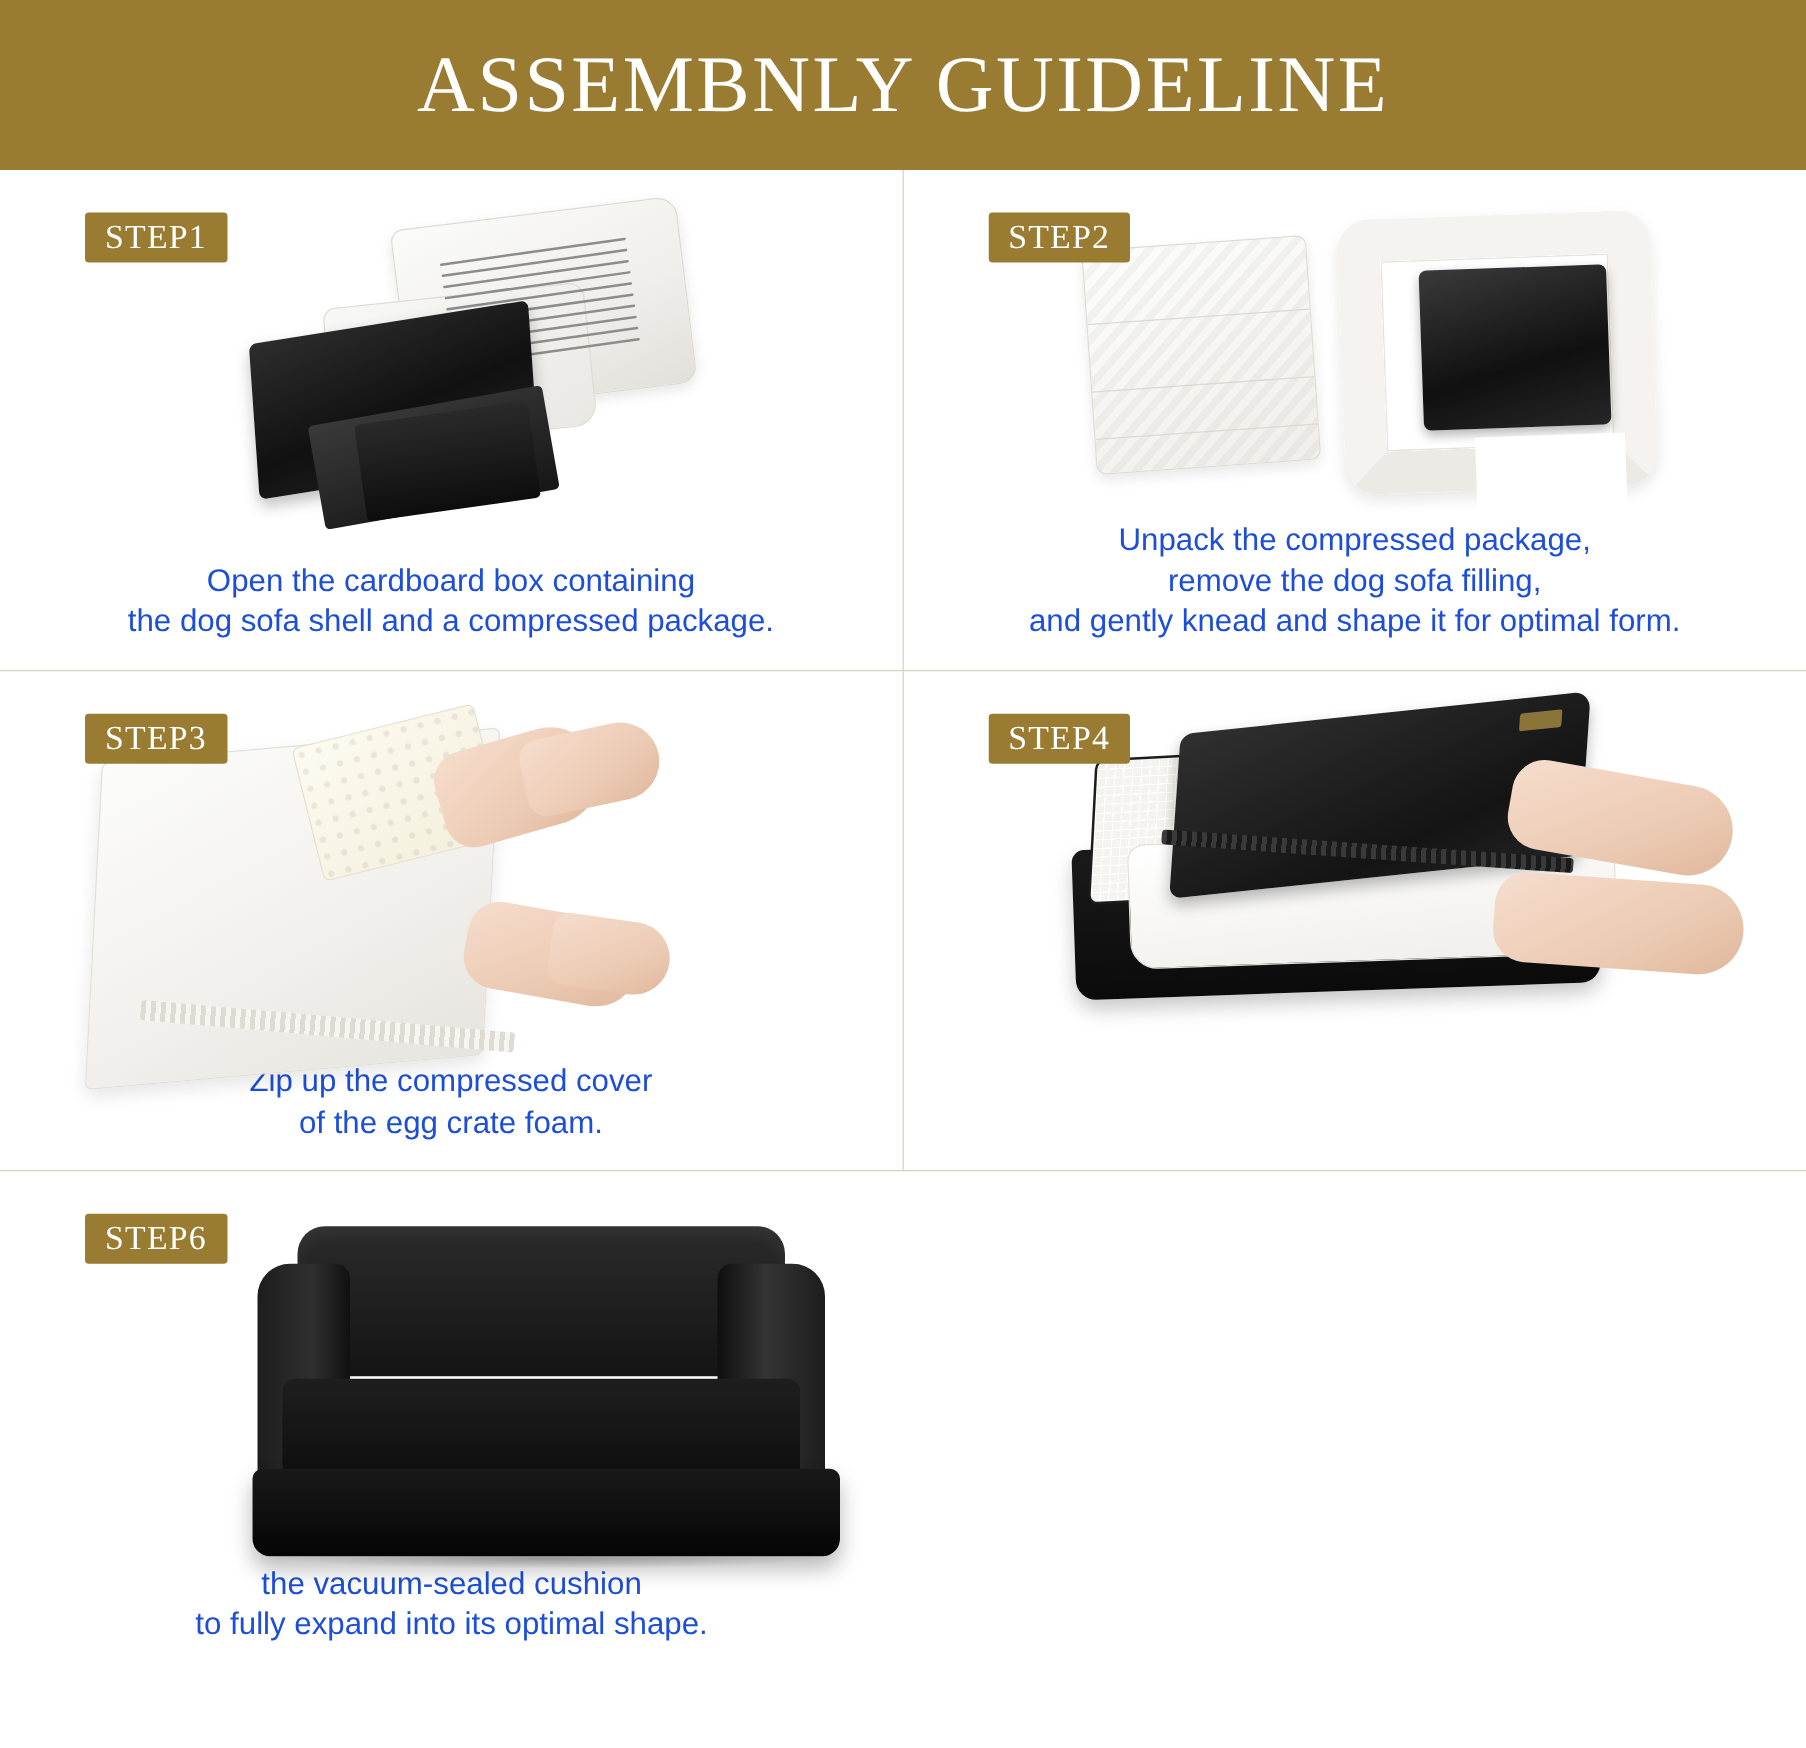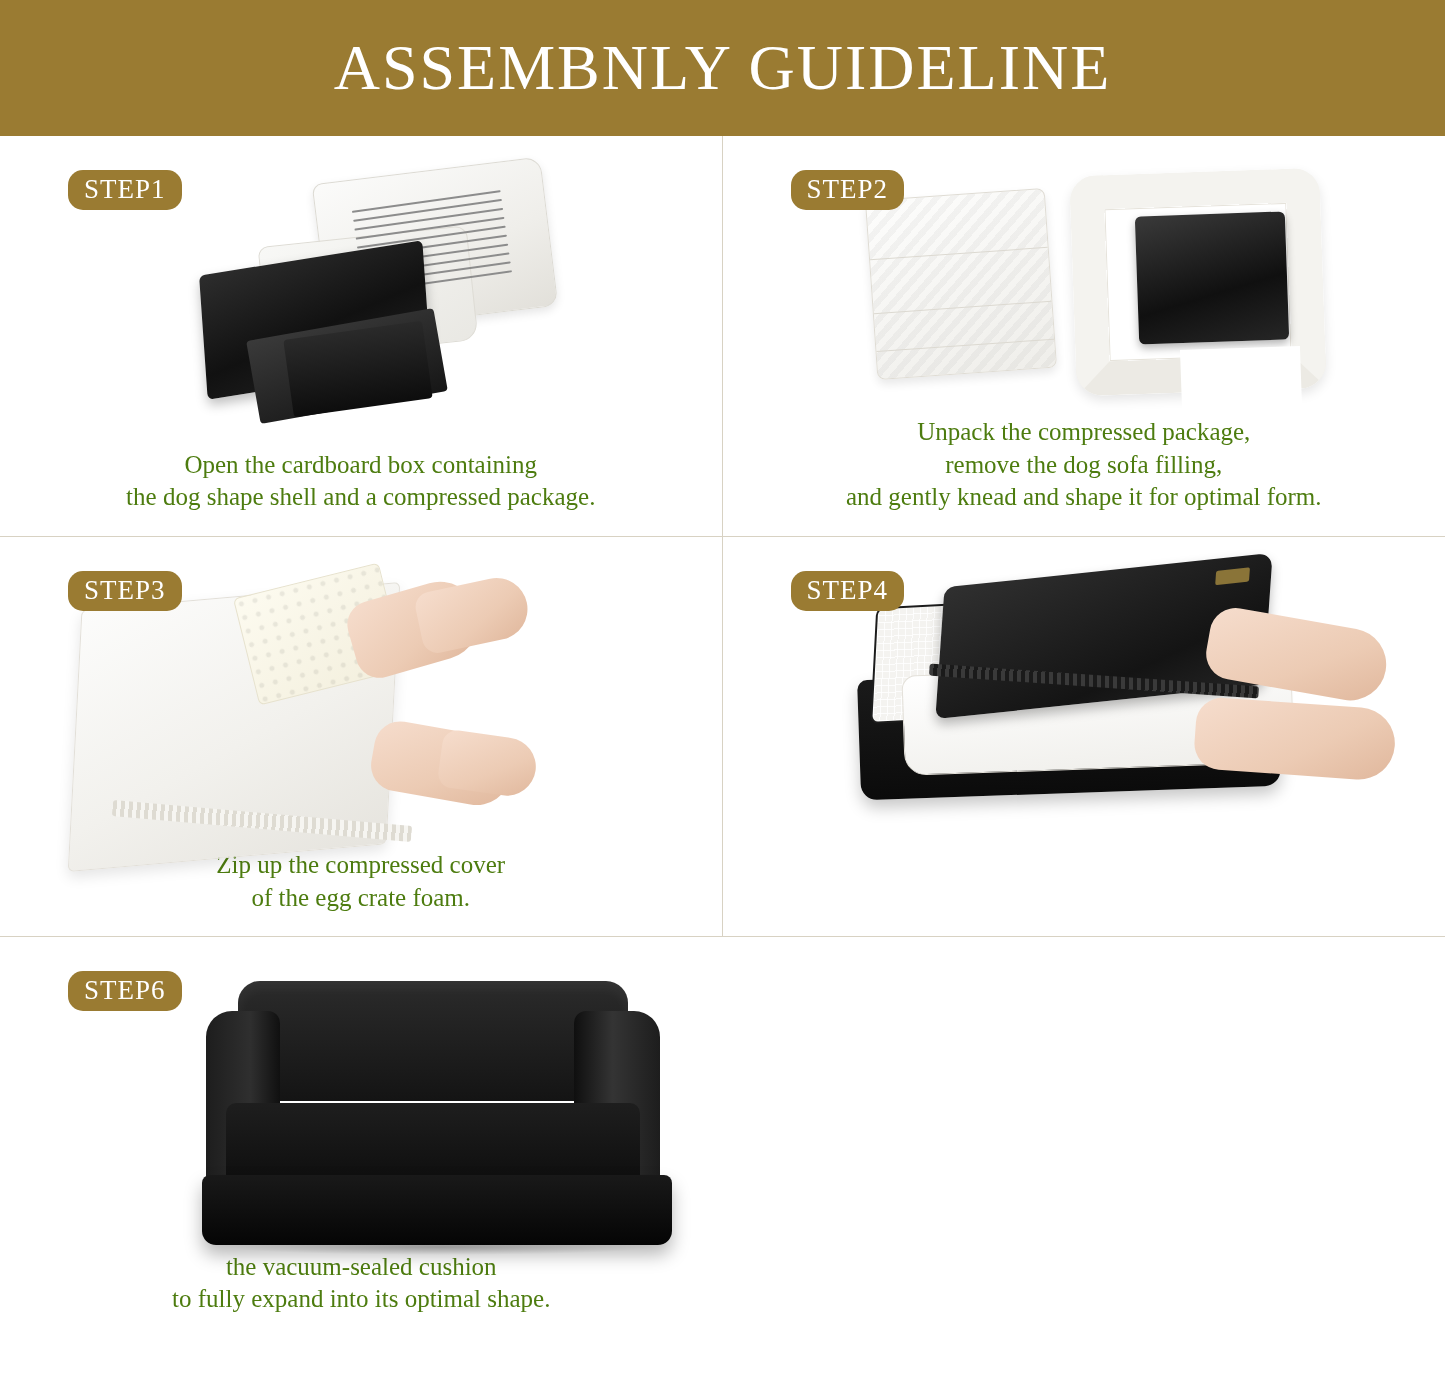--- a/index.html
+++ b/index.html
@@ -66,38 +66,38 @@
   .step-badge {
     position: absolute;
     top: 34px;
     left: 68px;
     background: #9a7b32;
     color: #ffffff;
     font-family: "Liberation Serif", serif;
     font-size: 27px;
     letter-spacing: 1px;
     padding: 6px 16px 7px 16px;
-    border-radius: 15px;
+    border-radius: 3px;
     line-height: 1;
     z-index: 5;
   }
 
   .art {
     flex: 1 1 auto;
     position: relative;
     min-height: 0;
   }
 
   .caption {
     flex: 0 0 auto;
     text-align: center;
-    font-family: Liberation Serif, serif;
+    font-family: Liberation Sans, sans-serif;
     font-size: 25px;
     line-height: 1.30;
-    color: #4d7c0f;
+    color: #1d4ed8;
     padding-bottom: 12px;
     white-space: pre-line;
   }
 
   
   .scene { position: absolute; inset: 0; }
 
   
   .s1-bag {
     position: absolute;
@@ -406,21 +406,21 @@
               <i></i>
               <i></i>
               <i></i>
           </div>
           <div class="s1-black"></div>
           <div class="s1-black2"></div>
           <div class="s1-black3"></div>
         </div>
       </div>
       <div class="caption">Open the cardboard box containing
-the dog shape shell and a compressed package.</div>
+the dog sofa shell and a compressed package.</div>
     </div>
 
     <div class="cell row-top">
       <div class="step-badge">STEP2</div>
       <div class="art">
         <div class="scene">
           <div class="s2-foam">
             <div class="fold" style="top:58px"></div>
             <div class="fold" style="top:112px"></div>
             <div class="fold" style="top:150px"></div>

